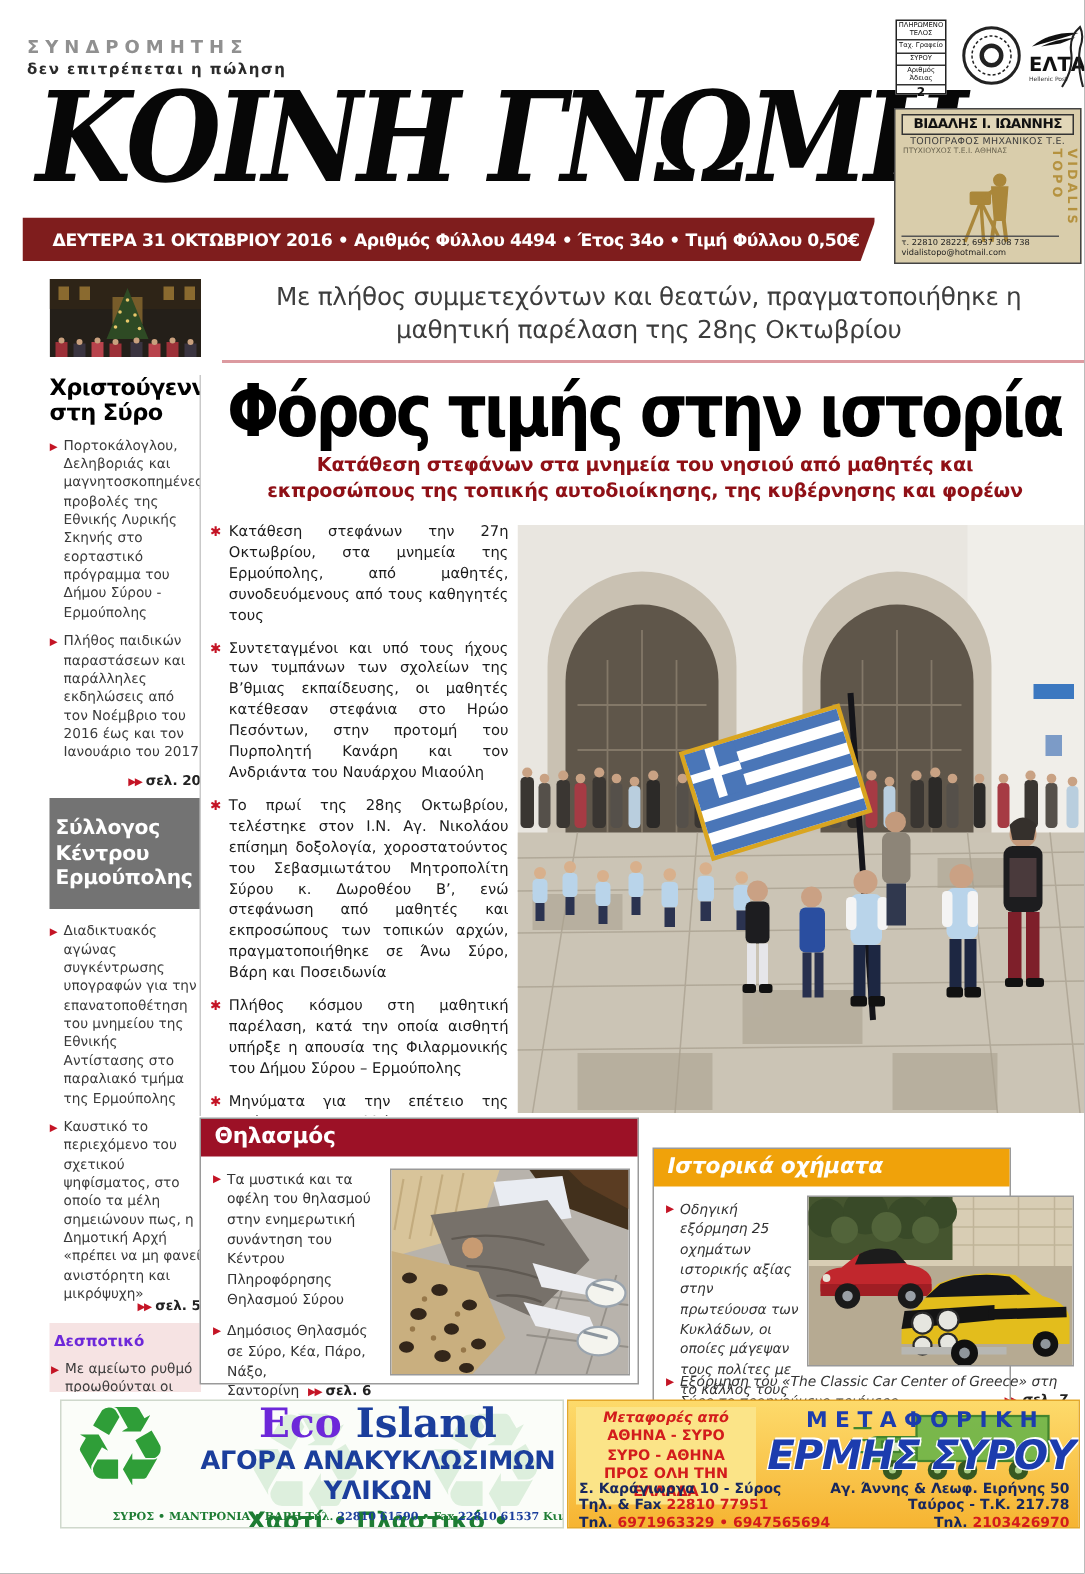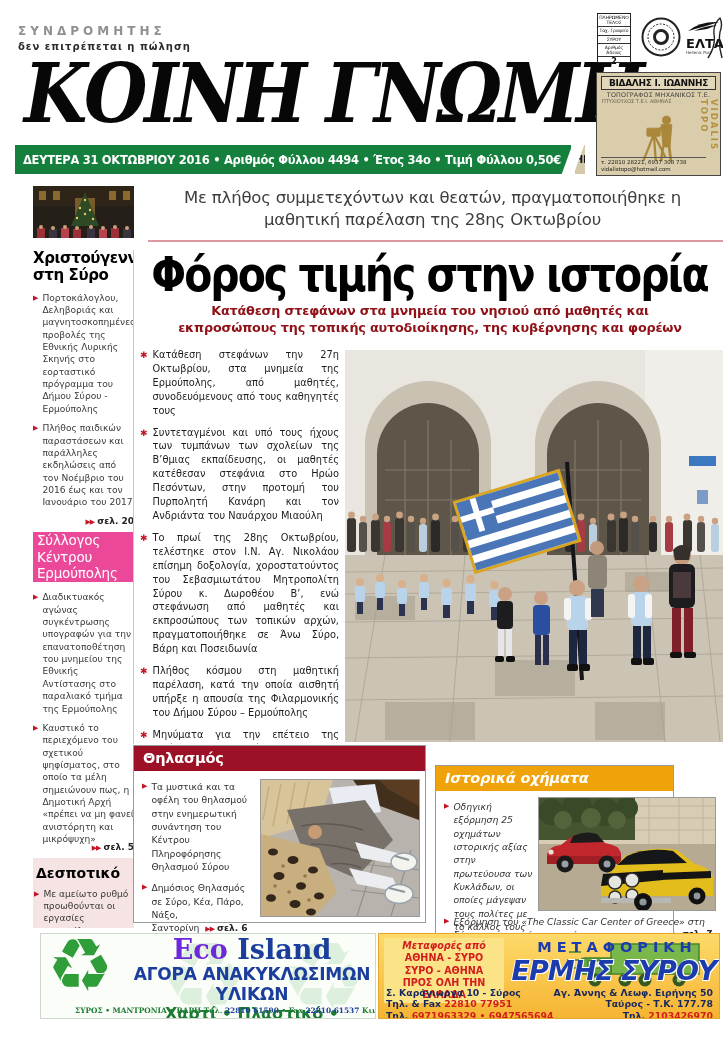--- a/index.html
+++ b/index.html
@@ -32,39 +32,39 @@
   .vid-prof{text-align:center;font-size:6.3px;color:#3c3c3c;letter-spacing:.2px;}
   .vid-deg{text-align:left;margin-left:5px;font-size:5px;color:#6b6550;}
   .vid-vert{position:absolute;right:1px;top:26px;writing-mode:vertical-rl;font-size:8.5px;
       font-weight:bold;color:#b5923f;letter-spacing:2px;}
   .vid-contact{position:absolute;left:4px;right:14px;bottom:2px;border-top:1px solid #555;
       font-size:5.5px;color:#222;line-height:1.25;padding-top:1px;}
   .vid-svg{position:absolute;left:30px;top:40px;}
 
   
   .datebar{left:15px;top:145px;width:570px;height:29px;display:flex;overflow:hidden;}
-  .db-blue{background:#15803d;color:#fff;font-weight:bold;font-size:11.5px;letter-spacing:-.3px;
-      display:flex;align-items:center;padding:0 10px 0 8px;flex:none;white-space:nowrap;}
+  .db-blue{background:#7f1d1d;color:#fff;font-weight:bold;font-size:11.5px;letter-spacing:-.3px;
+      display:flex;align-items:center;padding:0 10px 0 20px;flex:none;white-space:nowrap;}
   .db-slash{width:12px;background:#fff;transform:skewX(-20deg);margin:0 -4px;flex:none;}
   .db-tan{background:#d3c8a9;color:#161616;flex:1;display:flex;align-items:center;justify-content:center;
       font-weight:bold;font-size:9.8px;letter-spacing:-.2px;white-space:nowrap;}
 
   
   .sb{left:33px;top:186px;width:101px;height:742px;overflow:hidden;}
   .sb-photo{width:104px;height:52px;display:block;}
   .sb h3{margin:12px 0 8px 0;font-size:15px;line-height:1.12;color:#000;letter-spacing:-.4px;}
   .sb-b{display:flex;gap:4px;margin-bottom:7px;}
   .tri{color:#c41425;font-size:7px;line-height:12px;flex:none;}
   .sb-t{font-size:9.1px;line-height:1.36;color:#3a3a3a;}
   .pref{text-align:right;font-size:9px;font-weight:bold;color:#222;margin:1px 0 6px 0;}
   .pa{color:#c41425;font-size:7px;letter-spacing:-1px;margin-right:3px;}
-  .sb-maroon{background:#ec4899;color:#fff;font-weight:normal;font-size:13.5px;line-height:1.25;
-      padding:0 8px;margin:4px -4px 9px -4px;letter-spacing:-.2px;}
+  .sb-maroon{background:#737373;color:#fff;font-weight:bold;font-size:13.5px;line-height:1.25;
+      padding:12px 8px;margin:4px -4px 9px -4px;letter-spacing:-.2px;}
   .despotiko{background:#f6e3e3;margin:4px -7px 0 -6px;padding:7px 6px 8px 7px;}
-  .despotiko h4{margin:0 0 7px 2px;font-size:14px;color:#000000;}
+  .despotiko h4{margin:0 0 7px 2px;font-size:10px;color:#6d28d9;}
 
   .vline{left:133px;top:250px;width:1px;height:494px;background:#c9c9c9;}
 
   
   .kicker{left:160px;top:187px;width:545px;text-align:center;font-size:16.5px;line-height:1.32;
       color:#3d3d3d;letter-spacing:-.2px;}
   .rule-pink{left:148px;top:240px;width:575px;height:2px;background:#dc9aa0;}
   .headline{left:136px;top:246px;width:587px;text-align:center;white-space:nowrap;
       font-size:41px;font-weight:bold;letter-spacing:-2px;color:#000;
       transform:scaleY(1.18);transform-origin:top center;}
@@ -681,18 +681,18 @@
     </div>
     <div class="hm-brand1">ΜΕΤΑΦΟΡΙΚΗ</div>
     <div class="hm-brand2">ΕΡΜΗΣ ΣΥΡΟΥ</div>
     <div class="hm-left">
       <div>Σ. Καράγιωργα 10 - Σύρος</div>
       <div><span>Τηλ. &amp; Fax</span> <span class="red">22810 77951</span></div>
       <div><span>Τηλ.</span> <span class="red">6971963329 • 6947565694</span></div>
     </div>
     <div class="hm-right">
       <div>Αγ. Άννης &amp; Λεωφ. Ειρήνης 50</div>
-      <div>Ταύρος - Τ.Κ. 177.78</div>
+      <div>Ταύρος - Τ.Κ. 217.78</div>
       <div><span>Τηλ.</span> <span class="red">2103426970</span></div>
     </div>
   </div>
 
 </div>
 
 </body></html>

